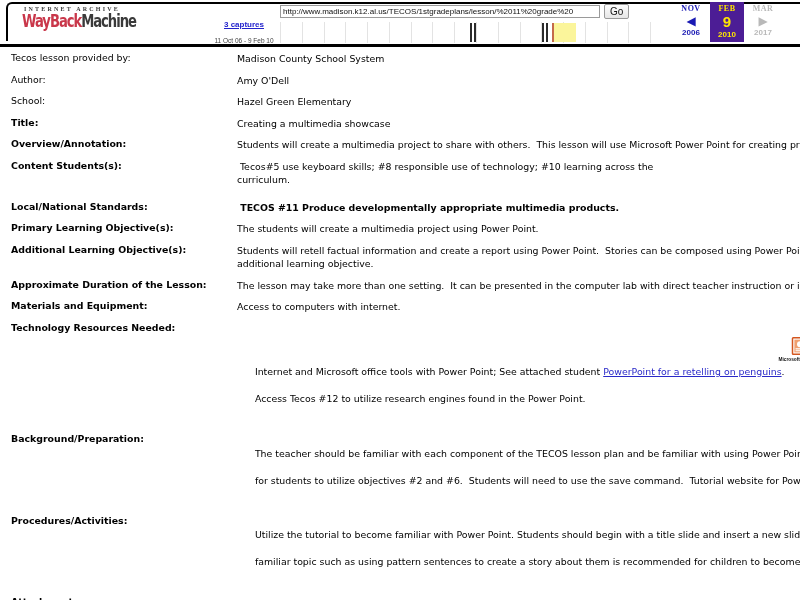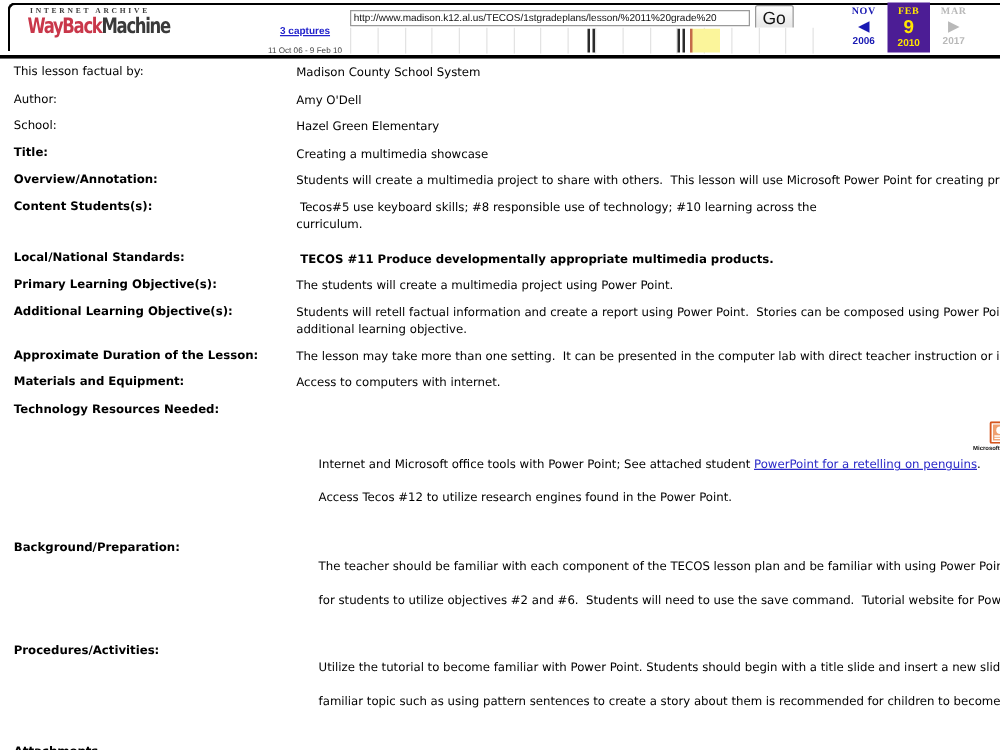--- a/index.html
+++ b/index.html
@@ -107,21 +107,21 @@
     background: #ffffff;
     font-family: "Liberation Sans", sans-serif;
     font-size: 8px;
     color: #111;
     padding: 0 2px;
     box-sizing: border-box;
     line-height: 12px;
   }
   .wm-go {
     font-family: "Liberation Sans", sans-serif;
-    font-size: 14px;
+    font-size: 10px;
     border: 1px solid #999;
     background: linear-gradient(#fdfdfd, #e6e6e6);
     padding: 1px 5px;
     border-radius: 2px;
     cursor: pointer;
     color: #111;
   }
 
   
   .wm-timeline {
@@ -336,21 +336,21 @@
       <div class="arrow">▶</div>
       <div class="yr">2017</div>
     </div>
   </div>
 </div>
 
 <div class="doc">
 <div class="doc-inner">
 
   <div class="row">
-    <div class="lbl">This lesson factual by:</div>
+    <div class="lbl">Tecos lesson provided by:</div>
     <div class="val">Madison County School System</div>
   </div>
   <div class="sp8"></div>
 
   <div class="row">
     <div class="lbl">Author:</div>
     <div class="val">Amy O'Dell</div>
   </div>
   <div class="sp8"></div>
 

